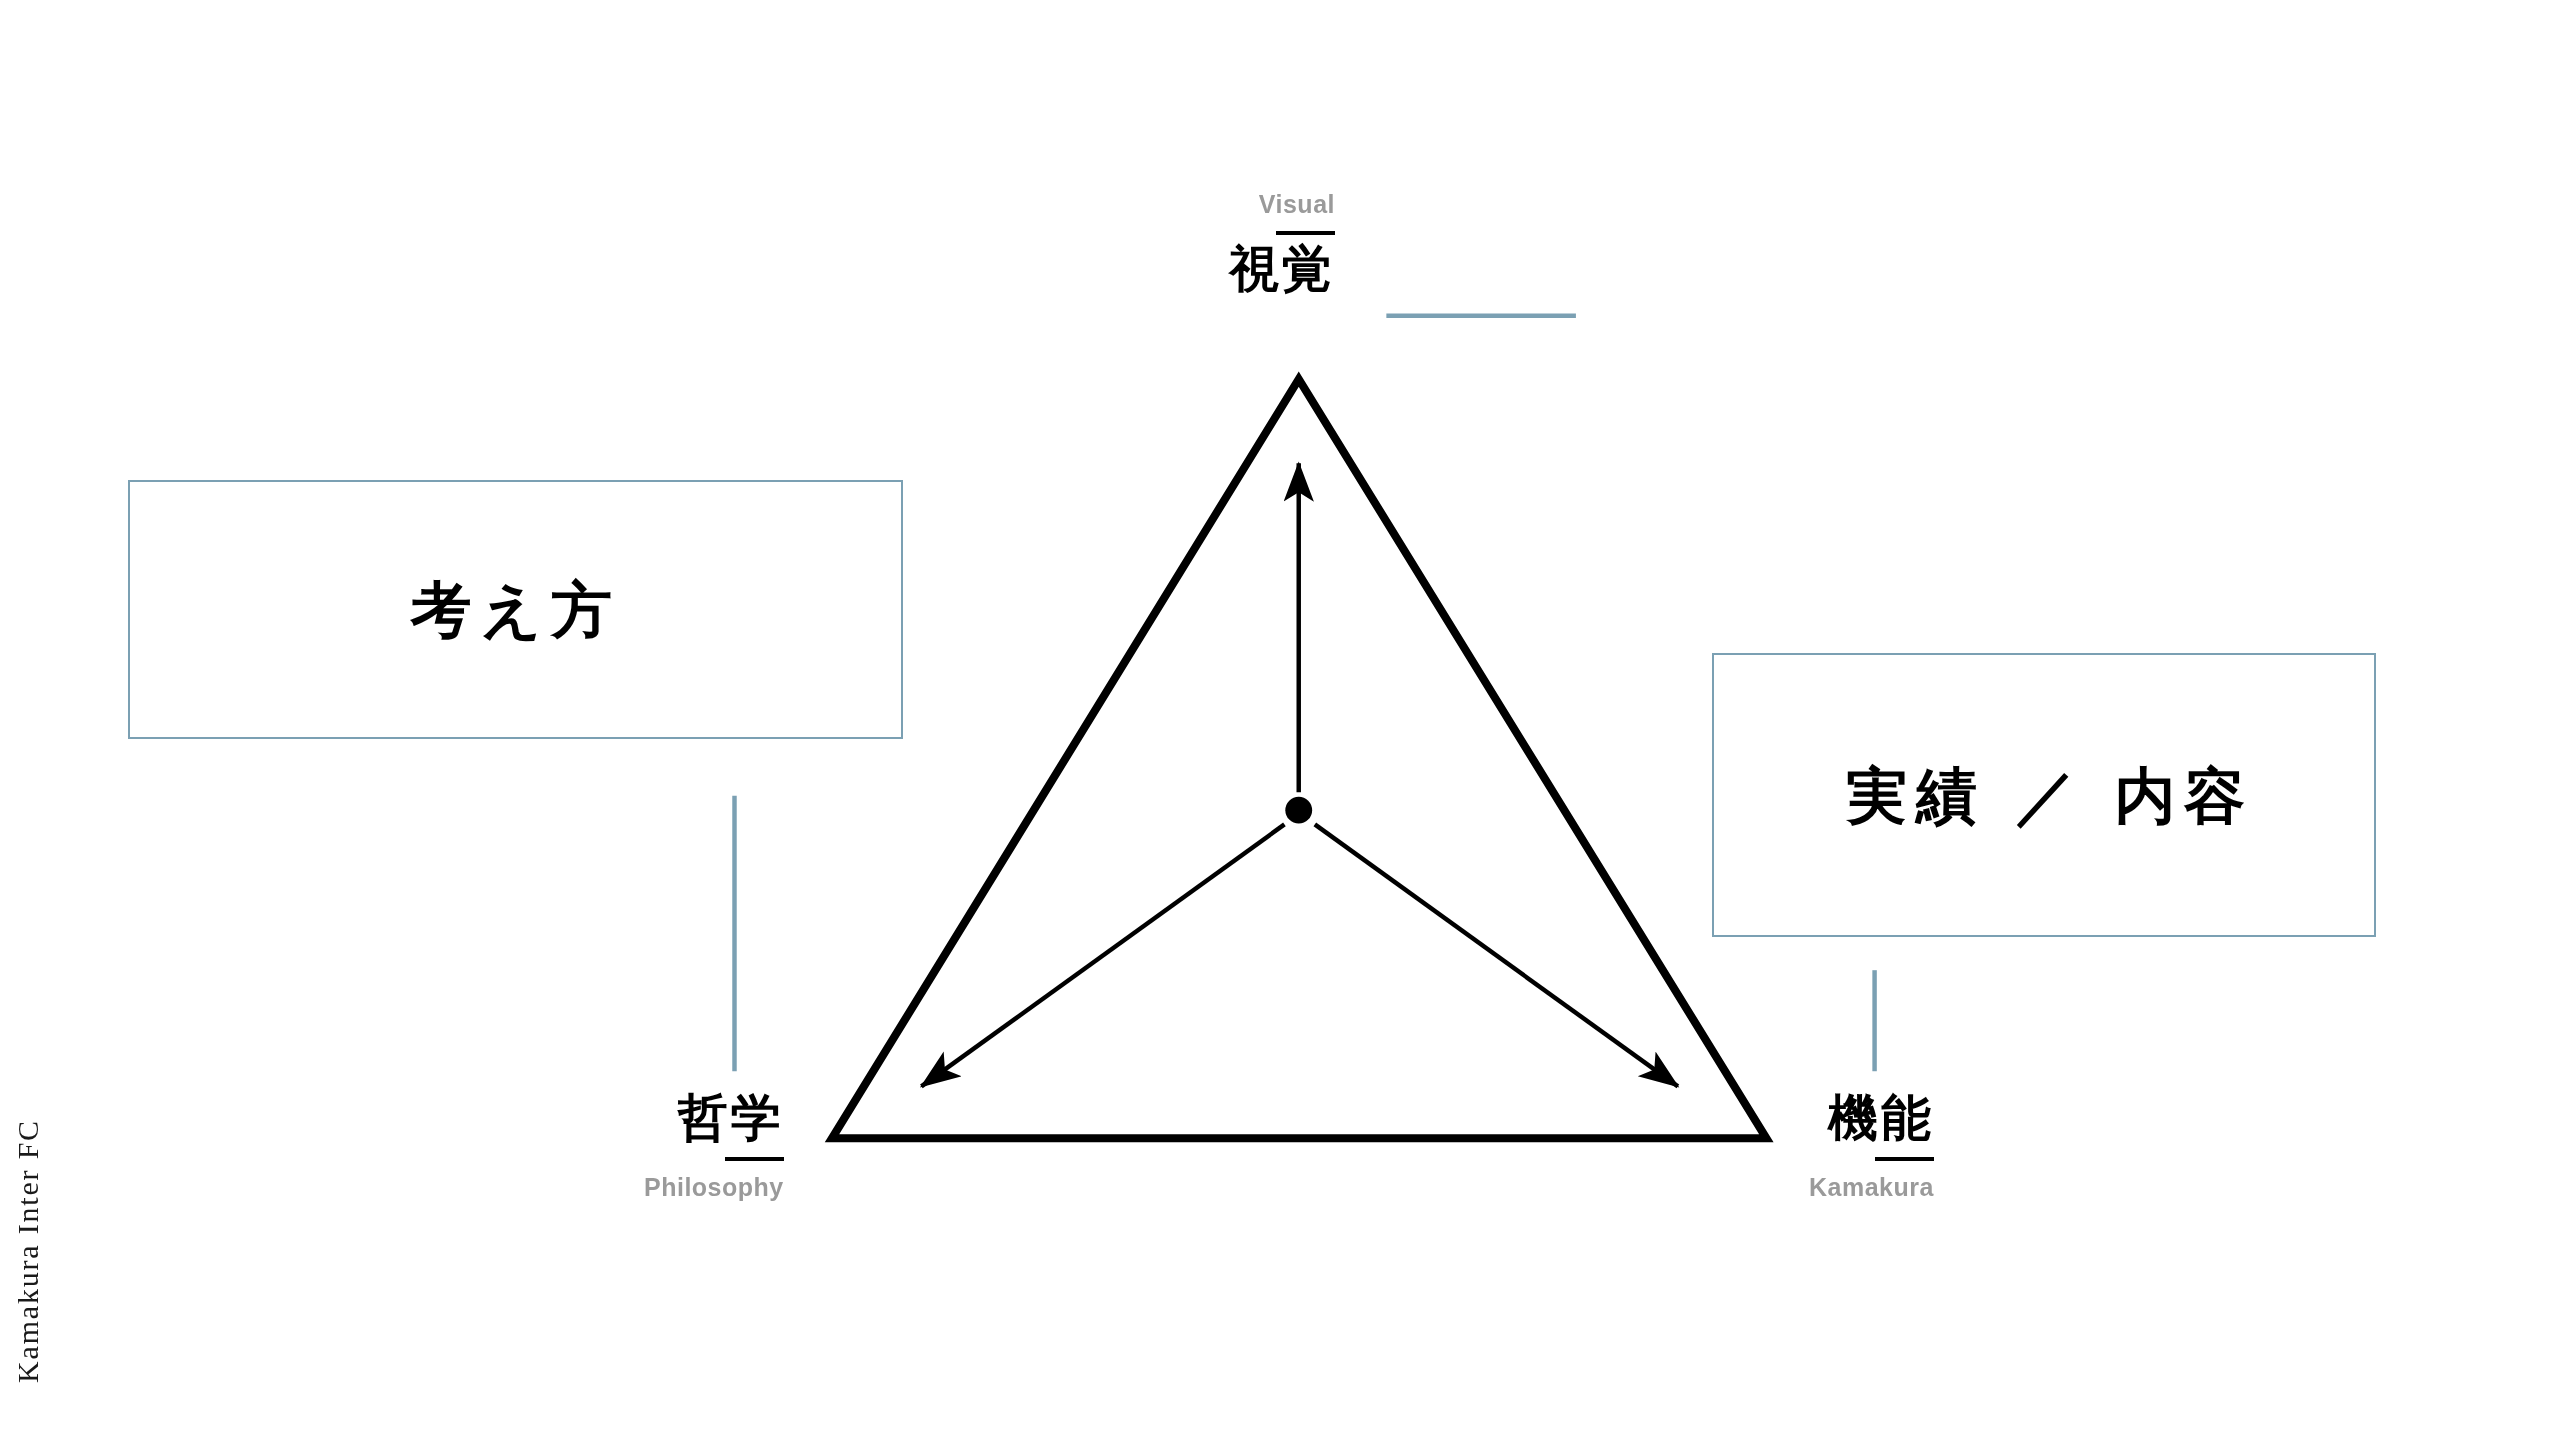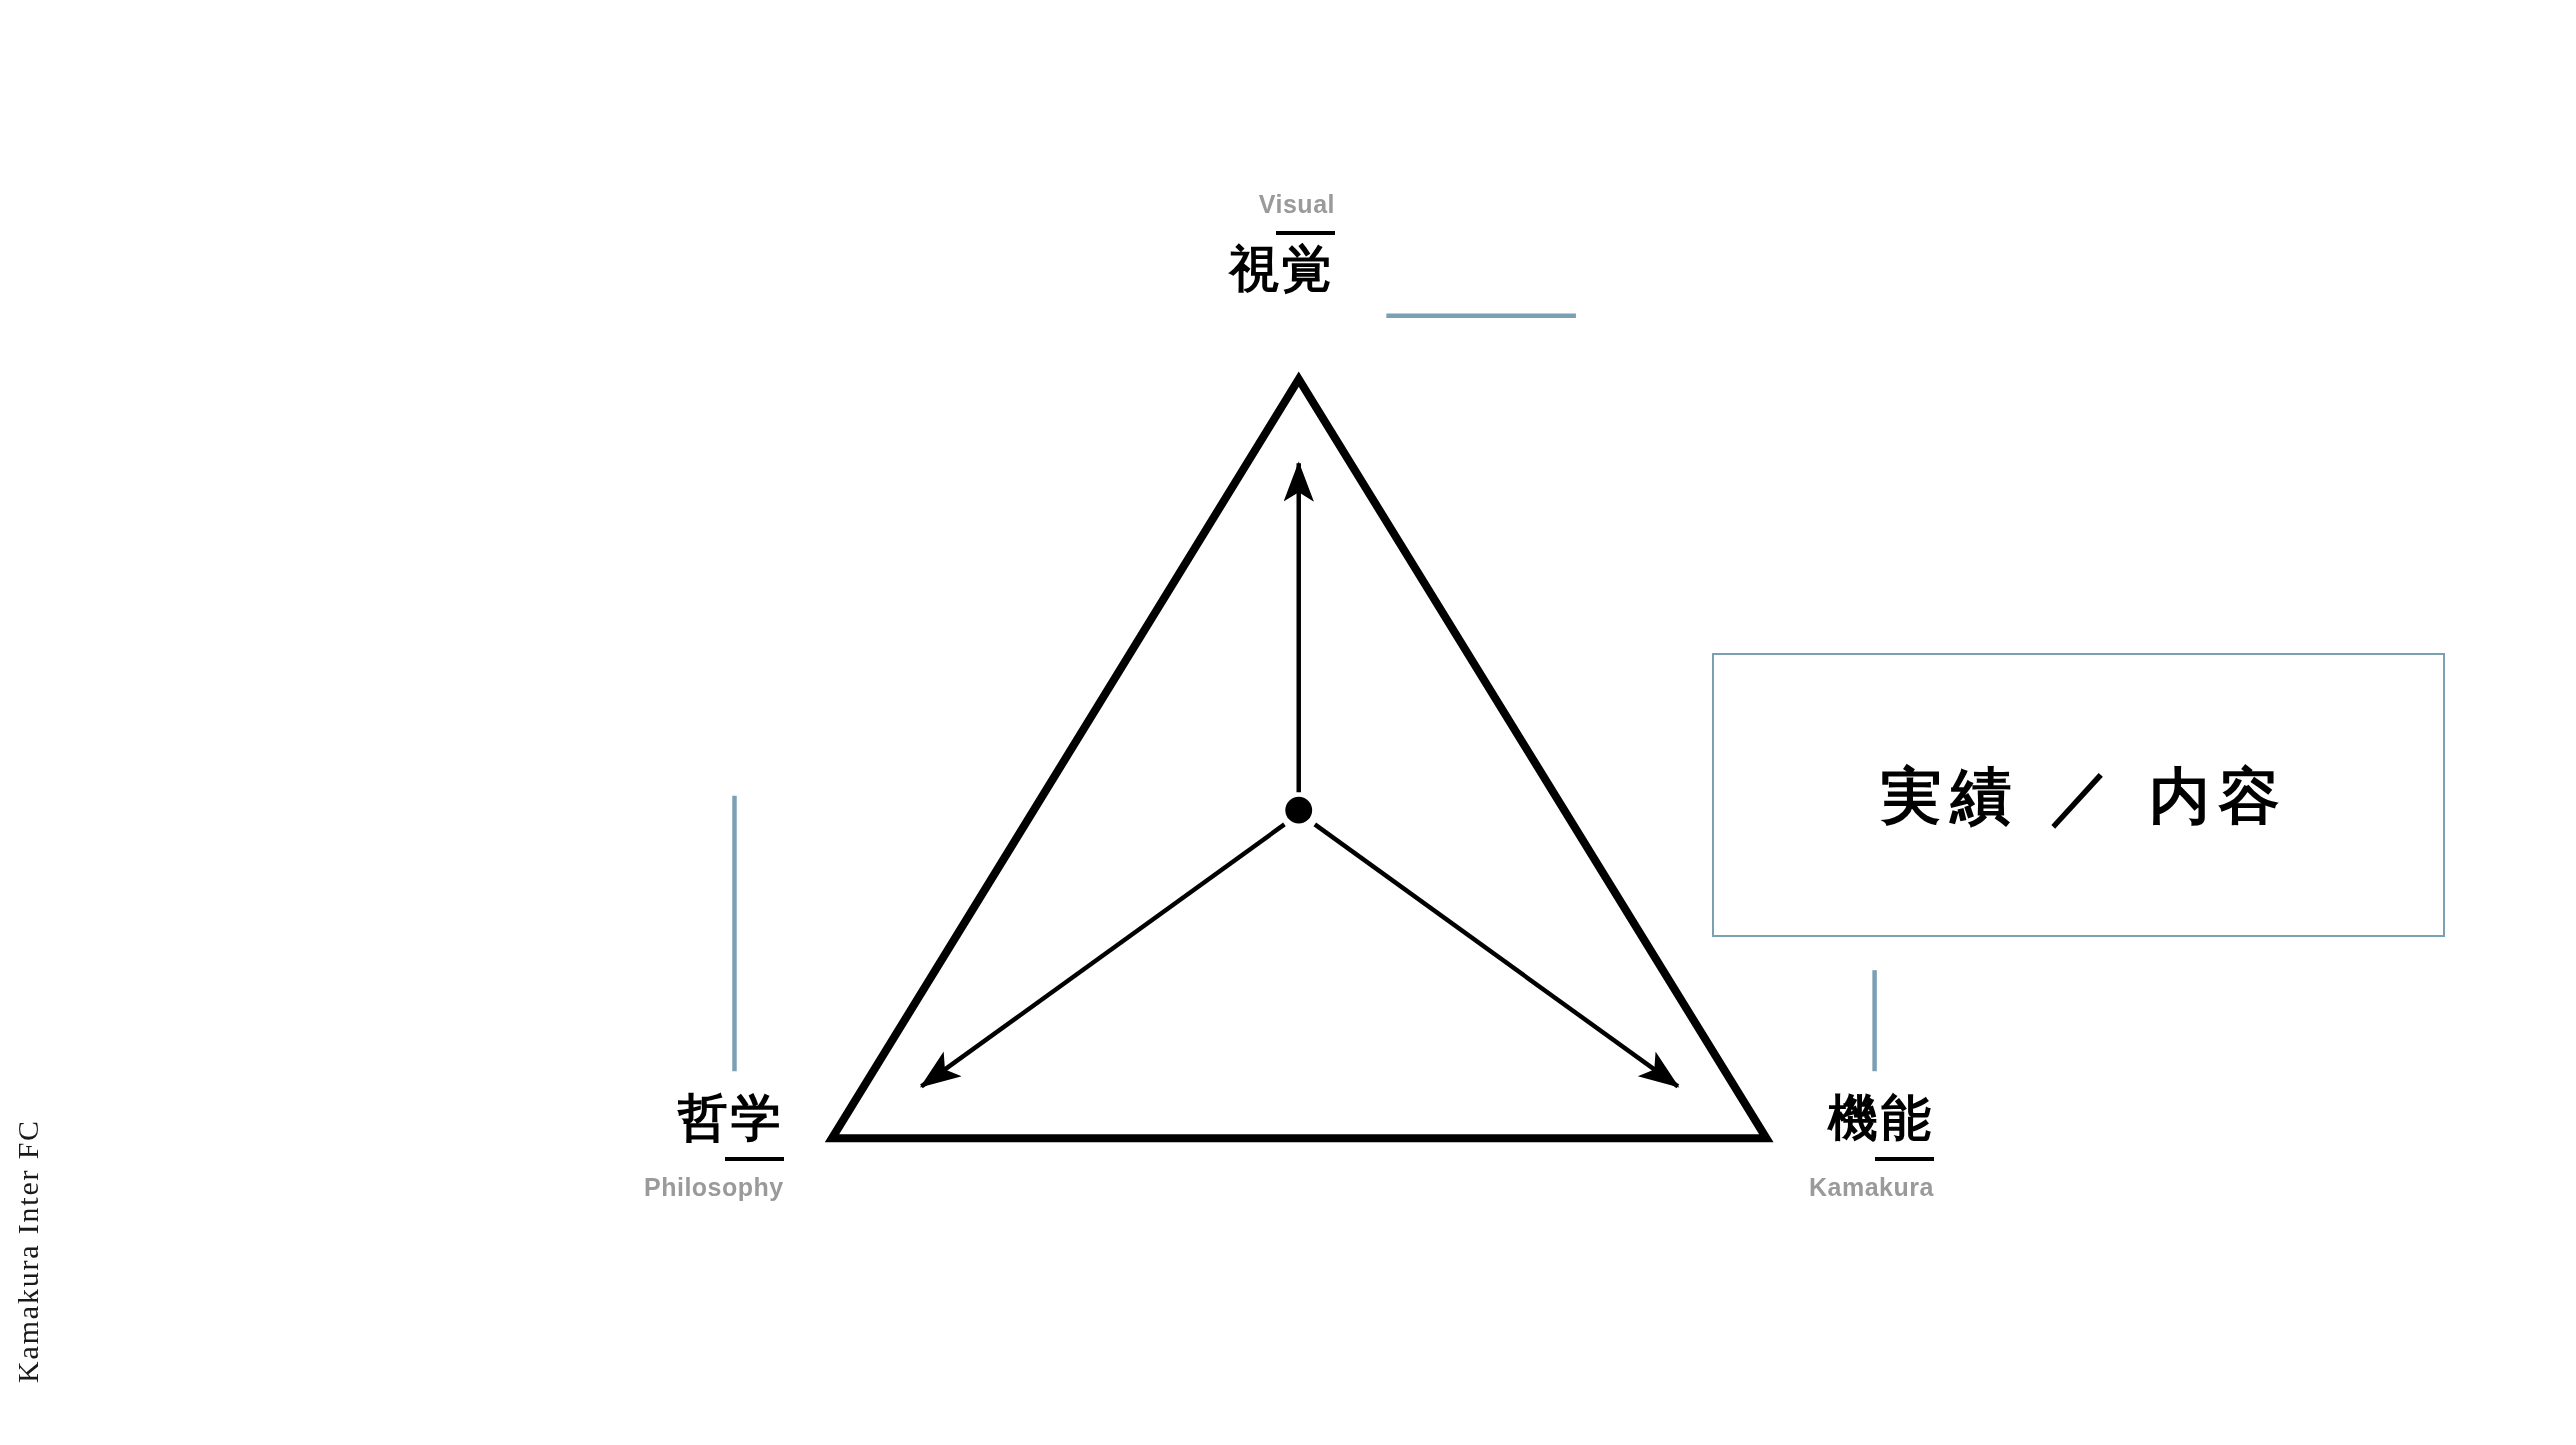--- a/index.html
+++ b/index.html
@@ -31,21 +31,21 @@
     font-weight: 700;
     font-size: 61px;
     color: #000000;
     letter-spacing: 0.14em;
     white-space: nowrap;
     line-height: 1;
   }
 
   #box-visual   { left: 1577px; top: 177px;  width: 868px;  height: 148px; }
   #box-philos   { left: 128px;  top: 480px;  width: 775px;  height: 259px; }
-  #box-function { left: 1712px; top: 653px;  width: 733px;  height: 284px; padding-left: 12px; }
+  #box-function { left: 1712px; top: 653px;  width: 664px;  height: 284px; padding-left: 12px; }
 
   
   .vertex {
     position: absolute;
     display: flex;
     flex-direction: column;
     align-items: flex-end;
     line-height: 1;
   }
   .v-jp {
@@ -131,20 +131,23 @@
     <line x1="1452" y1="886" x2="1452" y2="518" stroke="#000000" stroke-width="5" marker-end="url(#arrowhead)"></line>
 
     <line x1="1436" y1="922" x2="1030" y2="1215" stroke="#000000" stroke-width="5" marker-end="url(#arrowhead)"></line>
 
     <line x1="1470" y1="922" x2="1876" y2="1215" stroke="#000000" stroke-width="5" marker-end="url(#arrowhead)"></line>
 
     <circle cx="1452" cy="906" r="15" fill="#000000"></circle>
   </svg>
 
 
+  <div class="callout" id="box-philos">
+    <span class="callout-text">考え方</span>
+  </div>
 
   <div class="callout" id="box-function">
     <span class="callout-text">実績 ／ 内容</span>
   </div>
 
   <div class="vertex" id="vertex-visual">
     <span class="v-en">Visual</span>
     <span class="v-rule"></span>
     <span class="v-jp">視覚</span>
   </div>

